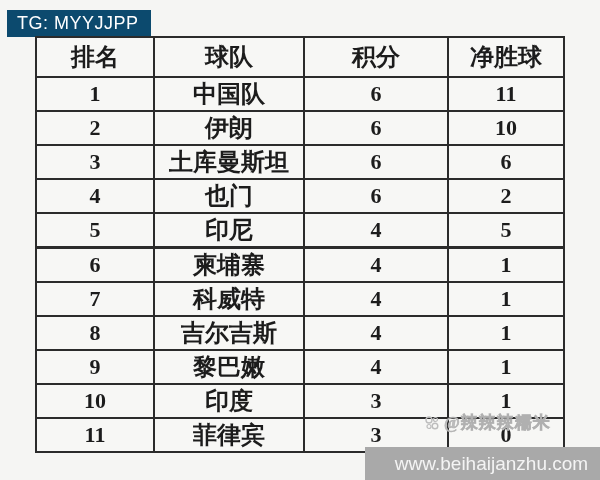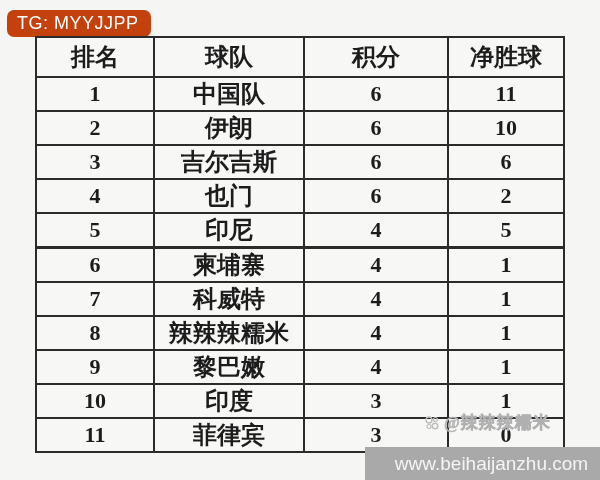--- a/index.html
+++ b/index.html
@@ -9,27 +9,26 @@
     background: #f5f5f3;
     font-family: "Liberation Serif", "DejaVu Serif", serif;
   }
 
   
   .tg-badge {
     position: absolute;
     left: 7px; top: 10px;
     height: 27px;
     padding: 0 12px 0 10px;
-    background: #c2410c;
+    background: #0c4a6e;
     color: #ffffff;
     font-family: "Liberation Sans", "DejaVu Sans", sans-serif;
     font-size: 18px;
     line-height: 27px;
     letter-spacing: 0.5px;
-    border-radius: 7px;
   }
 
   
   table.standings {
     position: absolute;
     left: 35px; top: 36px;
     width: 528px;
     border-collapse: collapse;
     table-layout: fixed;
     background: #f7f7f5;
@@ -119,21 +118,21 @@
       <td class="num">11</td>
     </tr>
     <tr>
       <td class="num">2</td>
       <td>伊朗</td>
       <td class="num">6</td>
       <td class="num">10</td>
     </tr>
     <tr>
       <td class="num">3</td>
-      <td>吉尔吉斯</td>
+      <td>土库曼斯坦</td>
       <td class="num">6</td>
       <td class="num">6</td>
     </tr>
     <tr>
       <td class="num">4</td>
       <td>也门</td>
       <td class="num">6</td>
       <td class="num">2</td>
     </tr>
     <tr class="sep-after">
@@ -149,21 +148,21 @@
       <td class="num">1</td>
     </tr>
     <tr>
       <td class="num">7</td>
       <td>科威特</td>
       <td class="num">4</td>
       <td class="num">1</td>
     </tr>
     <tr>
       <td class="num">8</td>
-      <td>辣辣辣糯米</td>
+      <td>吉尔吉斯</td>
       <td class="num">4</td>
       <td class="num">1</td>
     </tr>
     <tr>
       <td class="num">9</td>
       <td>黎巴嫩</td>
       <td class="num">4</td>
       <td class="num">1</td>
     </tr>
     <tr>

